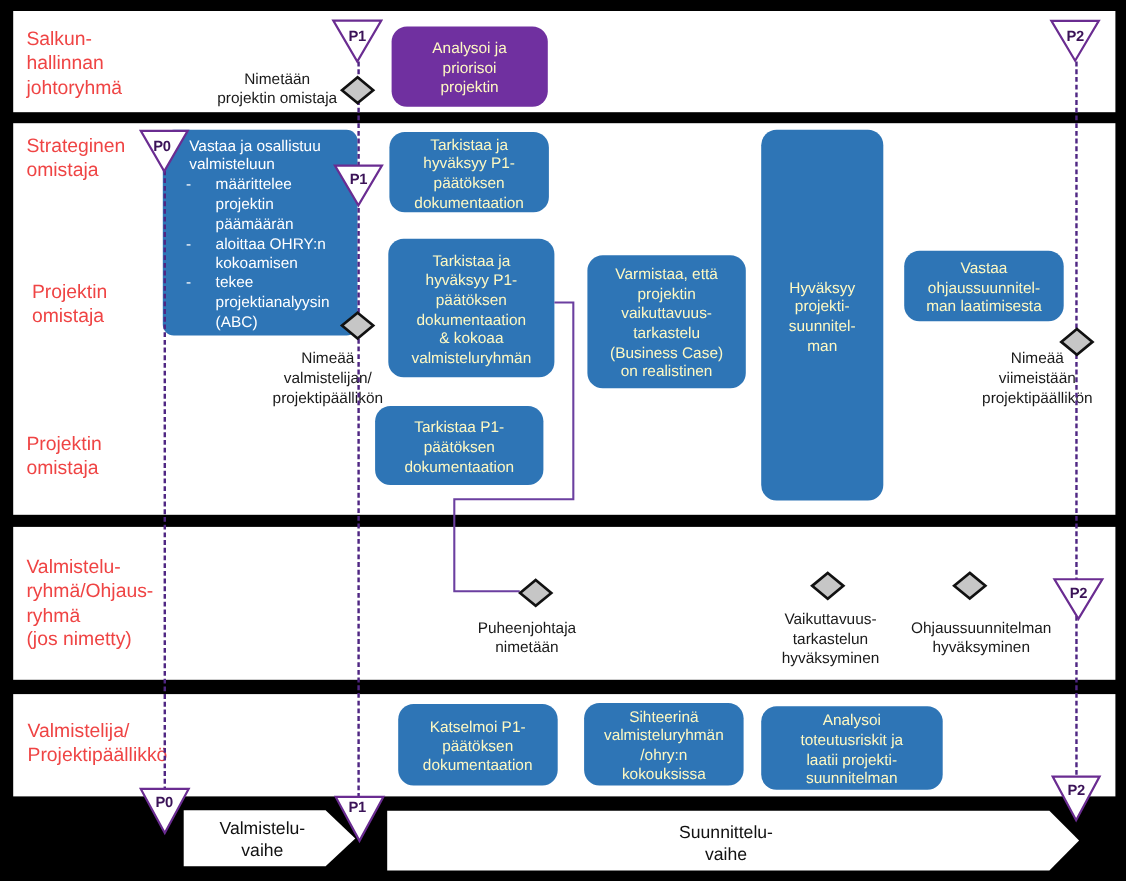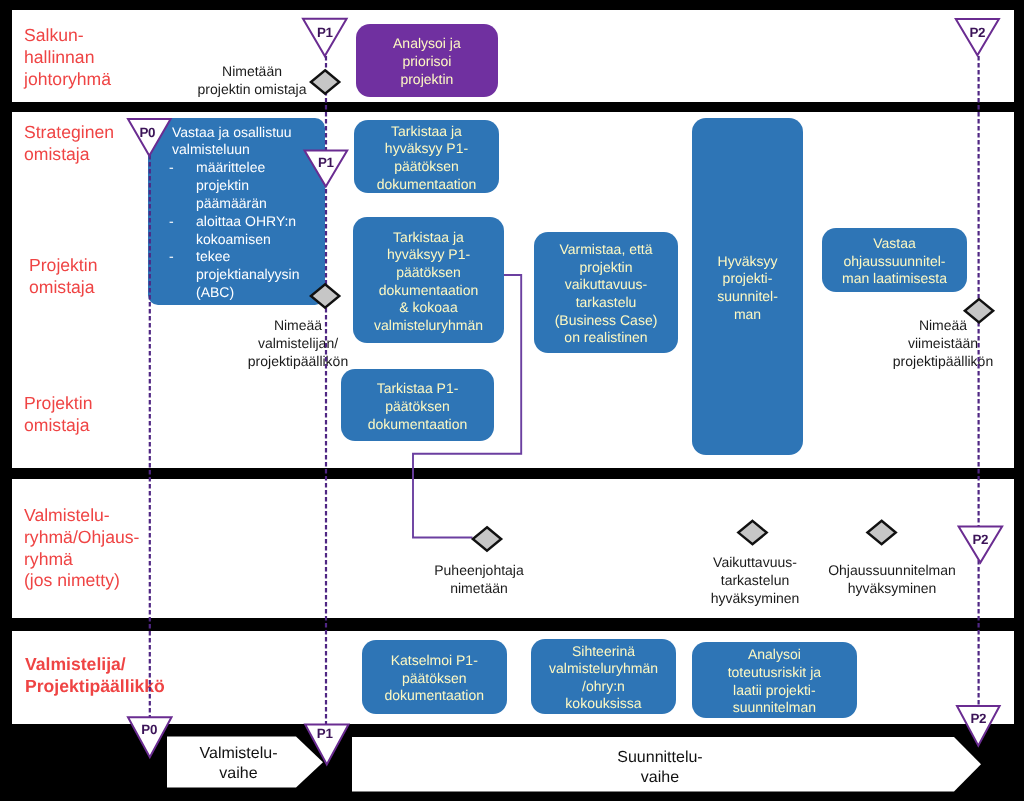--- a/index.html
+++ b/index.html
@@ -65,21 +65,21 @@
   <div class="lane-label" style="left:24px;top:122px;">Strateginen
 omistaja</div>
   <div class="lane-label" style="left:29px;top:255px;">Projektin
 omistaja</div>
   <div class="lane-label" style="left:24px;top:393px;">Projektin
 omistaja</div>
   <div class="lane-label" style="left:24px;top:505px;">Valmistelu-
 ryhmä/Ohjaus-
 ryhmä
 (jos nimetty)</div>
-  <div class="lane-label" style="left:25px;top:654px;font-weight:bold;">Valmistelija/
+  <div class="lane-label" style="left:25px;top:654px;">Valmistelija/
 Projektipäällikkö</div>
 
   <div class="node purple" style="left:355.9px;top:23.8px;width:142px;height:73px;">Analysoi ja
 priorisoi
 projektin</div>
 
   <div class="listnode" style="left:148px;top:118px;width:177px;height:187px;padding:5.5px 6px 0 24px;">
     <div class="ln">Vastaa ja osallistuu
 valmisteluun</div>
     <div class="bullet">

